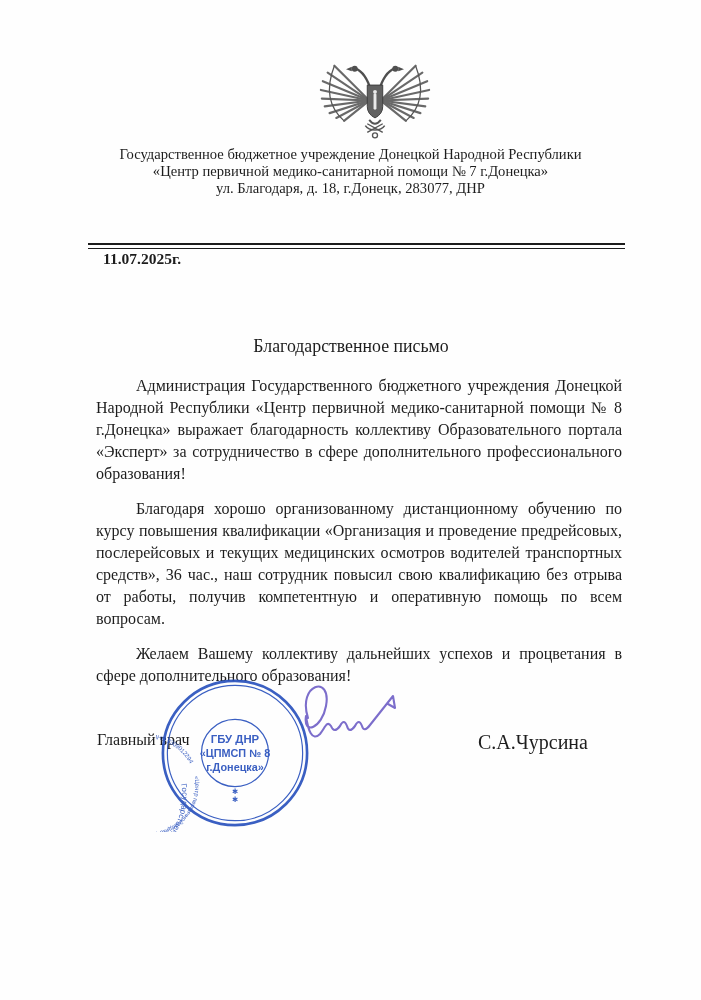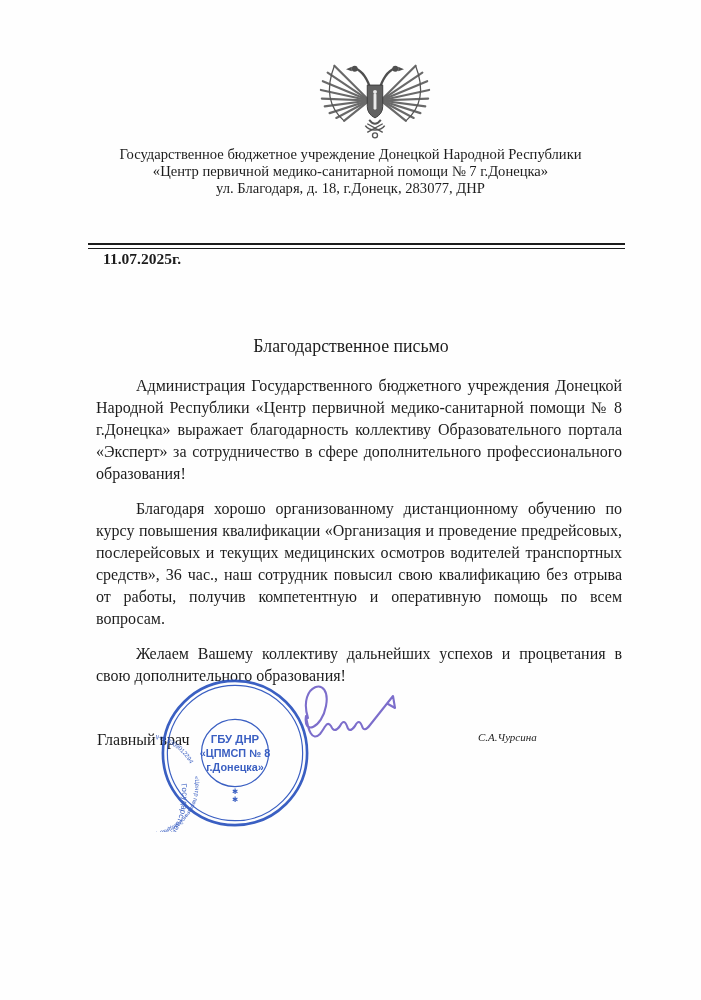--- a/index.html
+++ b/index.html
@@ -14,21 +14,21 @@
   .org-line{font-size:14.6px;line-height:17.1px;white-space:nowrap;}
   .rule{position:absolute;top:243px;left:88px;width:537px;height:3px;
         border-top:2.4px solid #1c1c1c;border-bottom:1.5px solid #1c1c1c;}
   .date{position:absolute;top:250px;left:103px;font-size:15.5px;font-weight:bold;}
   .letter-title{position:absolute;top:336px;left:96px;width:510px;
         text-align:center;font-size:17.8px;}
   .body-text{position:absolute;top:375px;left:96px;width:526px;}
   .body-text p{margin:0 0 13px 0;font-size:16px;line-height:22px;
         text-align:justify;text-indent:40px;}
   .sign-label{position:absolute;top:731px;left:97px;font-size:16px;}
-  .sign-name{position:absolute;top:731px;left:478px;font-size:11px;font-style:italic;}
+  .sign-name{position:absolute;top:731px;left:478px;font-size:20px;}
   .stamp{position:absolute;left:156px;top:674px;width:158px;height:158px;opacity:.92;}
   .stamp text{font-family:"Liberation Sans", sans-serif;}
   .ink{position:absolute;left:280px;top:680px;width:155px;height:100px;opacity:.9;}
 </style>
 </head>
 <body>
 
 <div class="page">
 
   <svg class="emblem" viewBox="0 0 120 95">
@@ -77,21 +77,21 @@
 
   <div class="rule"></div>
 
   <div class="date">11.07.2025г.</div>
 
   <div class="letter-title">Благодарственное письмо</div>
 
   <div class="body-text">
     <p>Администрация Государственного бюджетного учреждения Донецкой Народной Республики «Центр первичной медико-санитарной помощи № 8 г.Донецка» выражает благодарность коллективу Образовательного портала «Эксперт» за сотрудничество в сфере дополнительного профессионального образования!</p>
     <p>Благодаря хорошо организованному дистанционному обучению по курсу повышения квалификации «Организация и проведение предрейсовых, послерейсовых и текущих медицинских осмотров водителей транспортных средств», 36 час., наш сотрудник повысил свою квалификацию без отрыва от работы, получив компетентную и оперативную помощь по всем вопросам.</p>
-    <p>Желаем Вашему коллективу дальнейших успехов и процветания в свою дополнительного образования!</p>
+    <p>Желаем Вашему коллективу дальнейших успехов и процветания в сфере дополнительного образования!</p>
   </div>
 
   <div class="sign-label">Главный врач</div>
   <div class="sign-name">С.А.Чурсина</div>
 
   <svg class="stamp" viewBox="0 0 160 160">
     <defs>
       <path id="ringOuter" d="M 25.4,111.5 A 63,63 0 1 1 25.39,111.45"></path>
       <path id="ringInner" d="M 38.9,103.7 A 47.5,47.5 0 1 1 38.89,103.65"></path>
     </defs>

